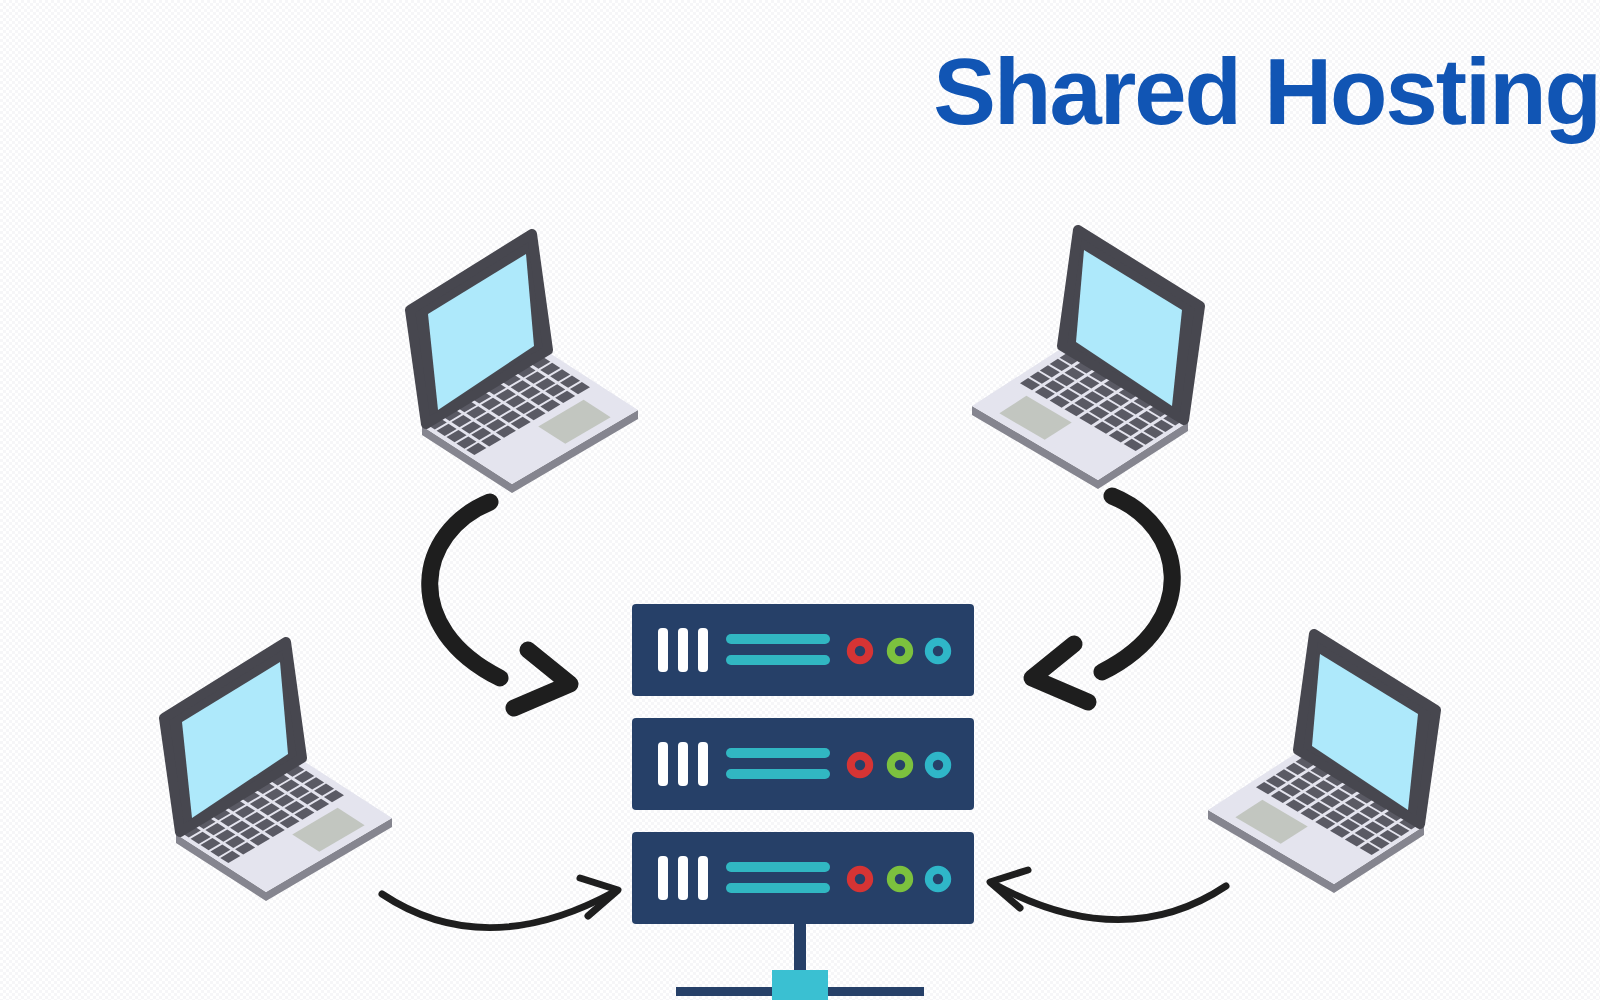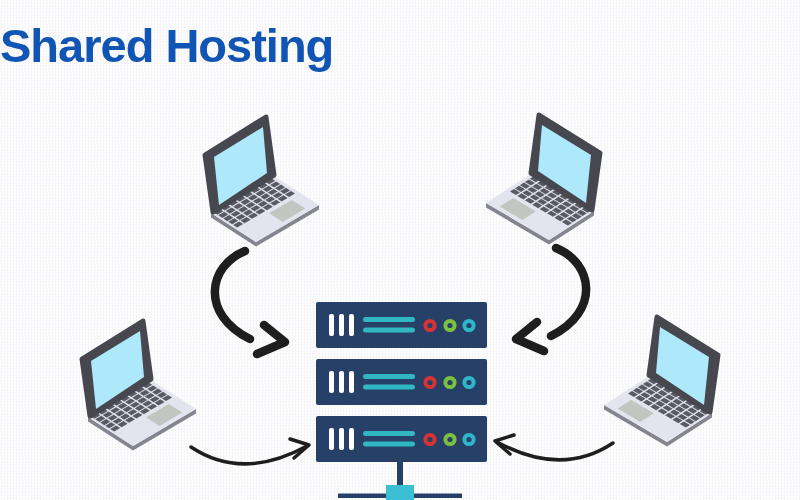--- a/index.html
+++ b/index.html
@@ -5,21 +5,21 @@
   html,body{margin:0;padding:0;}
   body{width:800px;height:500px;overflow:hidden;font-family:"Liberation Sans",sans-serif;}
   .stage{
     position:relative;width:800px;height:500px;
     background:#ffffff;
     background-image:conic-gradient(#f6f6f8 25%,transparent 0 50%,#f6f6f8 0 75%,transparent 0);
     background-size:3px 3px;
   }
   .title{
     position:absolute;top:18px;left:0;width:100%;
-    margin:0;text-align:left;
+    margin:0;text-align:right;
     font-size:47px;font-weight:bold;letter-spacing:-1px;
     color:#1155b4;
   }
   svg{position:absolute;top:0;left:0;display:block;}
   .arrow-line{fill:none;stroke:#1e1e1e;stroke-linecap:round;stroke-linejoin:round;}
   .arrow-thick{stroke-width:8.5;}
   .arrow-thin{stroke-width:3.5;}
   .navy{fill:#264068;}
 </style>
 </head>

